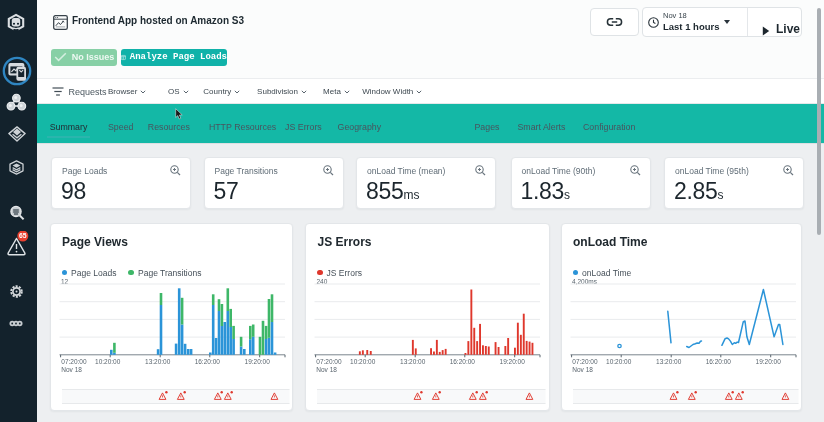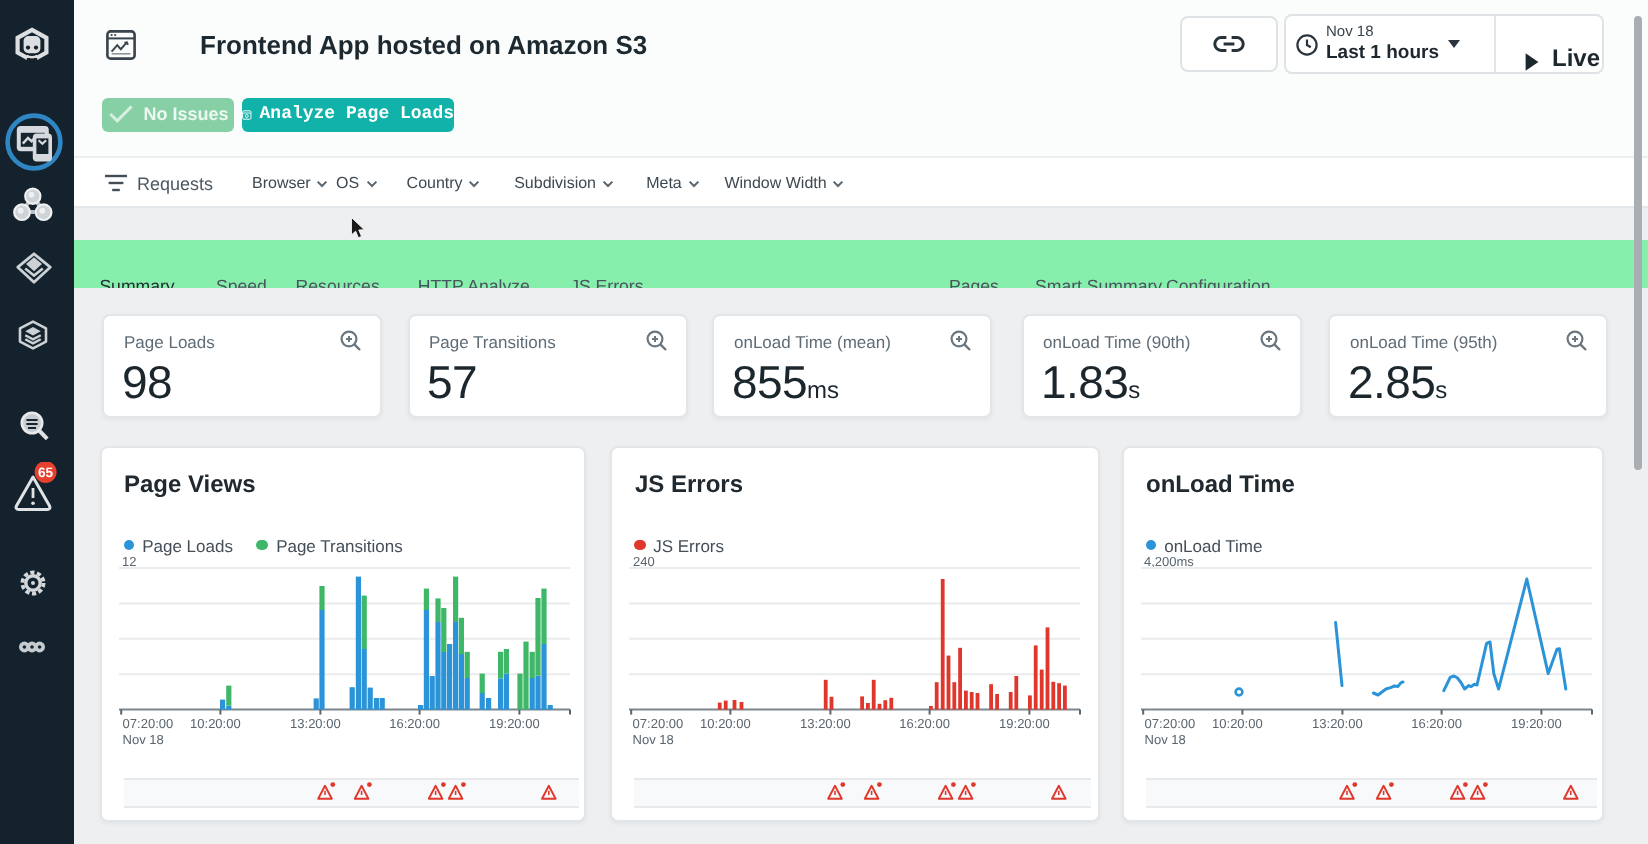--- a/index.html
+++ b/index.html
@@ -1,36 +1,36 @@
 <!DOCTYPE html>
 <html><head><meta charset="utf-8">
 <style>
 * { margin:0; padding:0; box-sizing:border-box; }
 html,body { width:824px; height:422px; overflow:hidden; font-family:"Liberation Sans",sans-serif; background:#edeff1; }
 .sidebar { position:absolute; left:0; top:0; width:37px; height:422px; background:#13222c; z-index:5; }
 .sic { position:absolute; }
 .main { position:absolute; left:37px; top:0; width:787px; height:422px; }
 .header { position:absolute; left:0; top:0; width:787px; height:78px; background:#fbfcfc; }
 .appicon { position:absolute; left:16px; top:15px; }
-.apptitle { position:absolute; left:35px; top:15px; font-size:13px; font-weight:bold; color:#1d2930; white-space:nowrap;margin-left:28px; }
+.apptitle { position:absolute; left:35px; top:15px; font-size:10px; font-weight:bold; color:#1d2930; white-space:nowrap; }
 .btn-noissues { position:absolute; left:14px; top:48.5px; width:66px; height:17.5px; background:#87d0a6; border-radius:3px; color:rgba(255,255,255,0.85); font-size:9px; font-weight:bold; display:flex; align-items:center; justify-content:center; white-space:nowrap; }
 .btn-analyze { position:absolute; left:84px; top:48.5px; width:106px; height:17.5px; background:#10b2a9; border-radius:3px; color:#fff; font-size:9px; font-weight:bold; display:flex; align-items:center; justify-content:center; white-space:nowrap;font-family:Liberation Mono, monospace; }
 .btn-link { position:absolute; left:553px; top:8px; width:49px; height:28px; border:1px solid #dfe3e6; border-radius:4px; background:#fff; display:flex; align-items:center; justify-content:center; }
 .btn-group { position:absolute; left:605px; top:7px; width:160px; height:30px; border:1px solid #dfe3e6; border-radius:4px; background:#fff; display:flex; }
 .btn-date { width:105px; height:100%; border-right:1px solid #e4e7ea; display:flex; align-items:center; padding-left:5px; }
 .btn-live { flex:1; display:flex; align-items:flex-end; justify-content:flex-start; padding-left:14px; font-size:12px; font-weight:bold; color:#1d272e; }
 .datecol { margin-left:4px; line-height:1.25; }
 .datecol .d1 { font-size:7.5px; color:#38434b; }
 .datecol .d2 { font-size:9.5px; font-weight:bold; color:#1d272e; white-space:nowrap; }
 .caret { width:0; height:0; border-left:3.5px solid transparent; border-right:3.5px solid transparent; border-top:4.5px solid #2a343c; margin-left:4px; }
 .filterbar { position:absolute; left:0; top:78px; width:787px; height:26px; background:#fff; border-top:1px solid #ebedef; border-bottom:1px solid #e5e8ea; }
 .flabel { position:absolute; left:31.5px; top:7.5px; font-size:9px; color:#4c5860; }
 .funnel { position:absolute; left:14.5px; top:8px; }
 .fchip { position:absolute; top:8px; font-size:8px; color:#3d4850; display:inline-flex; align-items:center; white-space:nowrap; }
-.tabs { position:absolute; left:0; top:120px; width:787px; height:40px; background:#86efac; border-bottom:1px solid #dcdfe2; }
+.tabs { position:absolute; left:0; top:104px; width:787px; height:40px; background:#14b8a6; border-bottom:1px solid #dcdfe2; }
 .tab { position:absolute; top:0; height:40px; padding-top:5px; font-size:8.8px; color:#49545e; display:flex; align-items:center; white-space:nowrap; }
 .tab.active { color:#232d34; }
 .tab.active:after { content:""; position:absolute; left:-3px; right:-3px; bottom:6px; height:2px; background:#2ab5ad; }
 .content { position:absolute; left:0; top:144px; width:787px; height:278px; background:#edeff1; }
 .scard { position:absolute; top:13px; width:140px; height:52px; background:#fff; border:1px solid #e3e6e9; border-radius:4px; box-shadow:0 1px 2px rgba(20,30,40,0.05); }
 .scard .t { position:absolute; left:10px; top:8px; font-size:8.5px; color:#5f6c76; }
 .scard .v { position:absolute; left:9px; top:20px; font-size:23px; color:#1c262d; letter-spacing:-0.3px; }
 .scard .v small { font-size:12px; letter-spacing:0; }
 .scard .mag { position:absolute; right:9px; top:7px; }
 .ccard { position:absolute; top:79px; height:188px; background:#fff; border:1px solid #e3e6e9; border-radius:4px; box-shadow:0 1px 2px rgba(20,30,40,0.05); }
@@ -160,21 +160,21 @@
       </div>
     </div>
   </div>
   <div class="filterbar">
     <svg class="funnel" width="12" height="10" viewBox="0 0 12 10">
       <line x1="0.5" y1="1" x2="11.5" y2="1" stroke="#424d56" stroke-width="1.2"></line>
       <line x1="2.3" y1="4.5" x2="9.7" y2="4.5" stroke="#424d56" stroke-width="1.2"></line>
       <line x1="4.1" y1="8" x2="7.9" y2="8" stroke="#424d56" stroke-width="1.2"></line>
     </svg>
     <span class="flabel">Requests</span>
-    <span class="fchip" style="left:89px">Browser<svg width="6" height="4" viewBox="0 0 6 4" style="margin-left:3px">
+    <span class="fchip" style="left:71px">Browser<svg width="6" height="4" viewBox="0 0 6 4" style="margin-left:3px">
           <path d="M0.8 0.8 L3 3 L5.2 0.8" fill="none" stroke="#5a656e" stroke-width="1"></path>
         </svg></span>
       <span class="fchip" style="left:131px">OS<svg width="6" height="4" viewBox="0 0 6 4" style="margin-left:3px">
           <path d="M0.8 0.8 L3 3 L5.2 0.8" fill="none" stroke="#5a656e" stroke-width="1"></path>
         </svg></span>
       <span class="fchip" style="left:166.3px">Country<svg width="6" height="4" viewBox="0 0 6 4" style="margin-left:3px">
           <path d="M0.8 0.8 L3 3 L5.2 0.8" fill="none" stroke="#5a656e" stroke-width="1"></path>
         </svg></span>
       <span class="fchip" style="left:220.1px">Subdivision<svg width="6" height="4" viewBox="0 0 6 4" style="margin-left:3px">
           <path d="M0.8 0.8 L3 3 L5.2 0.8" fill="none" stroke="#5a656e" stroke-width="1"></path>
@@ -183,24 +183,25 @@
           <path d="M0.8 0.8 L3 3 L5.2 0.8" fill="none" stroke="#5a656e" stroke-width="1"></path>
         </svg></span>
       <span class="fchip" style="left:325.2px">Window Width<svg width="6" height="4" viewBox="0 0 6 4" style="margin-left:3px">
           <path d="M0.8 0.8 L3 3 L5.2 0.8" fill="none" stroke="#5a656e" stroke-width="1"></path>
         </svg></span>
   </div>
   <div class="tabs">
     <div class="tab active" style="left:12.7px">Summary</div>
       <div class="tab" style="left:71px">Speed</div>
       <div class="tab" style="left:110.8px">Resources</div>
-      <div class="tab" style="left:171.9px">HTTP Analyze</div>
+      <div class="tab" style="left:171.9px">HTTP Resources</div>
       <div class="tab" style="left:248.1px">JS Errors</div>
+      <div class="tab" style="left:300.6px">Geography</div>
       <div class="tab" style="left:437.5px">Pages</div>
-      <div class="tab" style="left:480.5px">Smart Summary</div>
+      <div class="tab" style="left:480.5px">Smart Alerts</div>
       <div class="tab" style="left:546px">Configuration</div>
   </div>
   <div class="content">
     <div class="scard" style="left:14px">
       <div class="t">Page Loads</div>
         <div class="v">98</div>
         <svg class="mag" width="11" height="11" viewBox="0 0 11 11">
           <circle cx="4.5" cy="4.5" r="3.7" fill="none" stroke="#6a757e" stroke-width="1.1"></circle>
           <line x1="3" y1="4.5" x2="6" y2="4.5" stroke="#6a757e" stroke-width="1"></line>
           <line x1="4.5" y1="3" x2="4.5" y2="6" stroke="#6a757e" stroke-width="1"></line>

